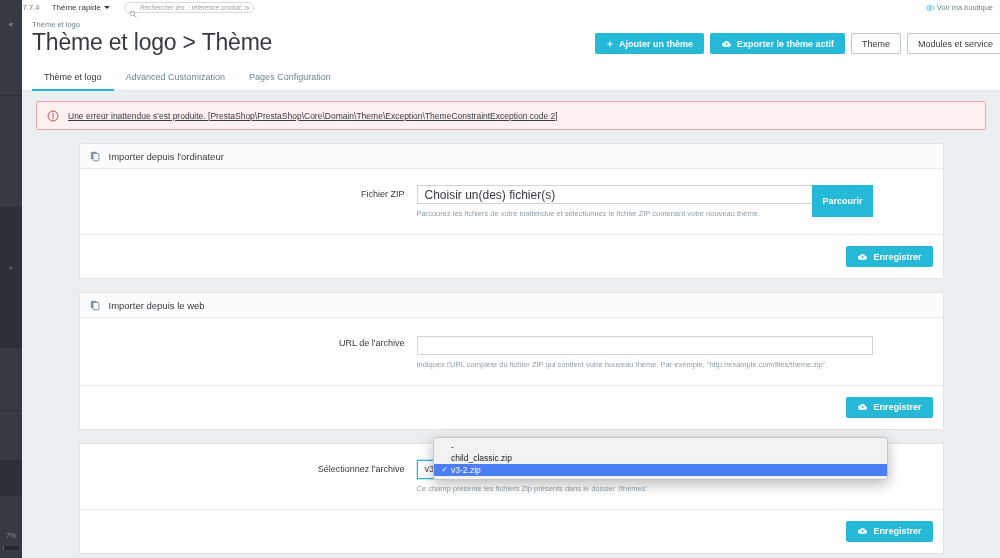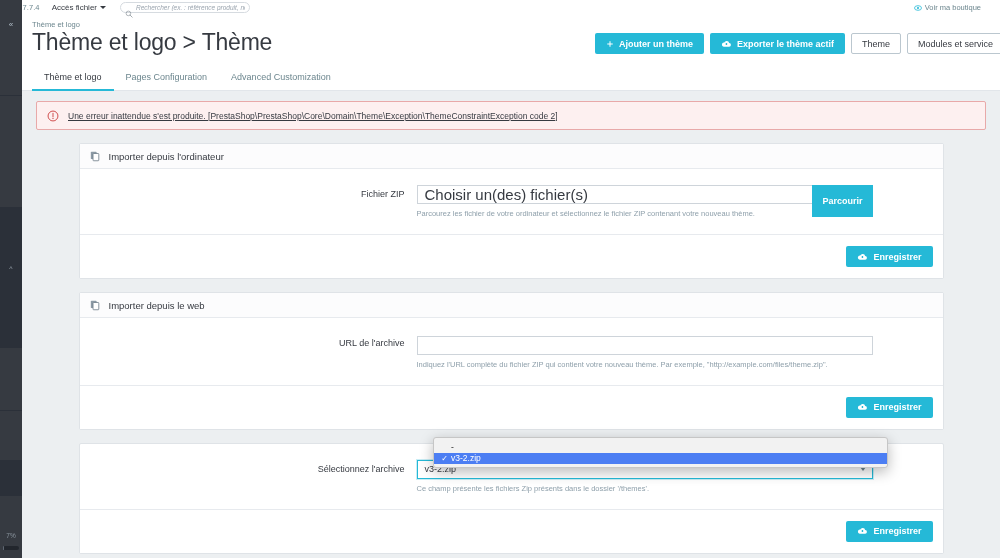--- a/index.html
+++ b/index.html
@@ -146,21 +146,21 @@
 
   .form-row { display: flex; align-items: flex-start; padding: 0 0 0 0; }
   .form-label {
     width: 337px; text-align: right; padding-right: 12px;
     font-size: 9px; color: #363a41; line-height: 18px;
   }
   .form-ctrl { flex: 1 1 auto; padding-right: 24px; }
   .input-group { display: flex; width: 456px; height: 19px; }
   .input-group .inp {
     flex: 1 1 auto; border: 1px solid #ced4da; border-right: none;
-    background: #fff; font-size: 15px; color: #363a41;
+    background: #fff; font-size: 12px; color: #363a41;
     display: flex; align-items: center; padding: 0 7px;
   }
   .input-group .gbtn {
     flex: 0 0 auto; background: #25b9d7; color: #fff; font-size: 9px;
     font-weight: 700; display: flex; align-items: center; padding: 16px 10px;
   }
   .plain-input {
     width: 456px; height: 19px; border: 1px solid #ced4da; background: #fff;
     font-size: 9px; color: #363a41; padding: 0 7px;
   }
@@ -191,32 +191,32 @@
   }
   .dd-opt .chk { width: 13px; flex: 0 0 13px; font-size: 8px; text-align: center; }
   .dd-opt.selected { background: #4c7ef3; color: #fff; }
 </style>
 </head>
 <body>
 
 <div class="topbar">
   <span class="topbar-version">1.7.7.4</span>
   <span class="topbar-quick">
-    <span>Accès fichier</span><i class="caret-dn"></i>
+    <span>Thème rapide</span><i class="caret-dn"></i>
   </span>
   <div class="topbar-search">
     <span class="ico">
       <svg viewBox="0 0 16 16" width="8" height="8">
           <circle cx="6.8" cy="6.8" r="4.6" fill="none" stroke="#5b6670" stroke-width="1.6"></circle>
           <line x1="10.2" y1="10.2" x2="14.4" y2="14.4" stroke="#5b6670" stroke-width="1.8" stroke-linecap="round"></line>
         </svg>
     </span>
     <span class="ph">Rechercher (ex. : référence produit, nom</span>
   </div>
-  <div class="topbar-right" style="right:19px;">
+  <div class="topbar-right" style="right:7px;">
     <span class="eyeicon">
       <svg viewBox="0 0 16 16" width="8" height="8">
           <ellipse cx="8" cy="8" rx="7" ry="4.6" fill="none" stroke="#25b9d7" stroke-width="1.6"></ellipse>
           <circle cx="8" cy="8" r="2.1" fill="#25b9d7"></circle>
         </svg>
     </span>
     <span>Voir ma boutique</span>
   </div>
 </div>
 
@@ -271,24 +271,24 @@
       <span>Modules et service</span>
     </button>
   </div>
 </div>
 
 <div class="tabs">
   <div class="tab active">
     <span>Thème et logo</span>
   </div>
   <div class="tab">
+    <span>Advanced Customization</span>
+  </div>
+  <div class="tab">
     <span>Pages Configuration</span>
-  </div>
-  <div class="tab">
-    <span>Advanced Customization</span>
   </div>
 </div>
 
 <div class="content">
 
   <div class="alert">
     <span class="aico">
       <svg viewBox="0 0 16 16" width="12" height="12">
           <circle cx="8" cy="8" r="6.6" fill="none" stroke="#cf4a4a" stroke-width="1.3"></circle>
           <line x1="8" y1="4.4" x2="8" y2="9" stroke="#cf4a4a" stroke-width="1.3" stroke-linecap="round"></line>
@@ -309,21 +309,21 @@
       <span class="ptitle">Importer depuis l'ordinateur</span>
     </div>
     <div class="panel-body">
       <div class="form-row">
         <div class="form-label">Fichier ZIP</div>
         <div class="form-ctrl">
           <div class="input-group">
             <div class="inp">Choisir un(des) fichier(s)</div>
             <div class="gbtn">Parcourir</div>
           </div>
-          <div class="hint">Parcourez les fichier de votre ordinateur et sélectionnez le fichier ZIP contenant votre nouveau thème.</div>
+          <div class="hint">Parcourez les fichiers de votre inattendue et sélectionnez le fichier ZIP contenant votre nouveau thème.</div>
         </div>
       </div>
     </div>
     <div class="panel-foot">
       <button class="btn btn-primary">
         <span class="bi">
           <svg viewBox="0 0 20 14" width="11" height="8">
               <path d="M5 12h9.5a3.4 3.4 0 0 0 .3-6.8A4.6 4.6 0 0 0 6 4.3 3.6 3.6 0 0 0 5 12z" fill="#fff"></path>
               <rect x="8.6" y="4.6" width="2.6" height="4.2" fill="#25b9d7"></rect>
               <path d="M10 2.6l2.4 2.7H7.6z" fill="#fff"></path>
@@ -394,17 +394,21 @@
     </div>
   </div>
 
 </div>
 
 <div class="dropdown">
   <div class="dd-opt">
     <span class="chk"></span>
     <span>-</span>
   </div>
+  <div class="dd-opt">
+    <span class="chk"></span>
+    <span>child_classic.zip</span>
+  </div>
   <div class="dd-opt selected">
     <span class="chk">✓</span>
     <span>v3-2.zip</span>
   </div>
 </div>
 
 </body></html>

